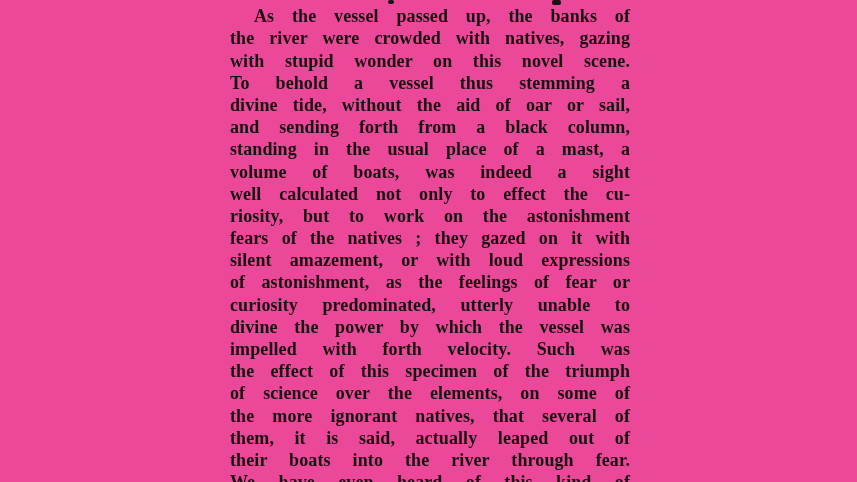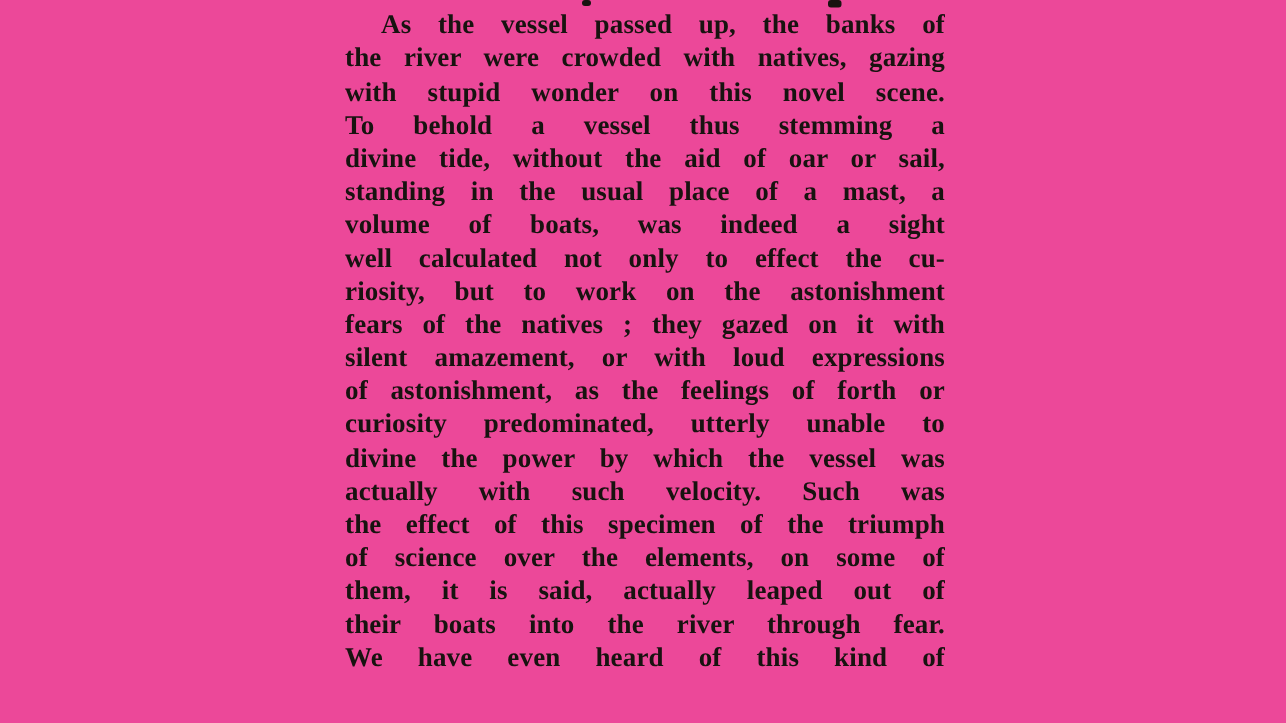--- a/index.html
+++ b/index.html
@@ -56,30 +56,32 @@
   <span class="frag frag-a"></span>
   <span class="frag frag-b"></span>
 
   <div class="text-column">
     <div class="line spacer">&nbsp;</div>
     <div class="line first-line">As the vessel passed up, the banks of</div>
     <div class="line">the river were crowded with natives, gazing</div>
     <div class="line">with stupid wonder on this novel scene.</div>
     <div class="line">To behold a vessel thus stemming a</div>
     <div class="line">divine tide, without the aid of oar or sail,</div>
+    <div class="line">and sending forth from a black column,</div>
     <div class="line">standing in the usual place of a mast, a</div>
     <div class="line">volume of boats, was indeed a sight</div>
     <div class="line">well calculated not only to effect the cu-</div>
     <div class="line">riosity, but to work on the astonishment</div>
     <div class="line">fears of the natives ; they gazed on it with</div>
     <div class="line">silent amazement, or with loud expressions</div>
-    <div class="line">of astonishment, as the feelings of forth or</div>
+    <div class="line">of astonishment, as the feelings of fear or</div>
     <div class="line">curiosity predominated, utterly unable to</div>
     <div class="line">divine the power by which the vessel was</div>
-    <div class="line">actually with such velocity.  Such was</div>
+    <div class="line">impelled with forth velocity.  Such was</div>
     <div class="line">the effect of this specimen of the triumph</div>
     <div class="line">of science over the elements, on some of</div>
+    <div class="line">the more ignorant natives, that several of</div>
     <div class="line">them, it is said, actually leaped out of</div>
     <div class="line">their boats into the river through fear.</div>
     <div class="line">We have even heard of this kind of</div>
   </div>
 
 </div>
 
 </body></html>

